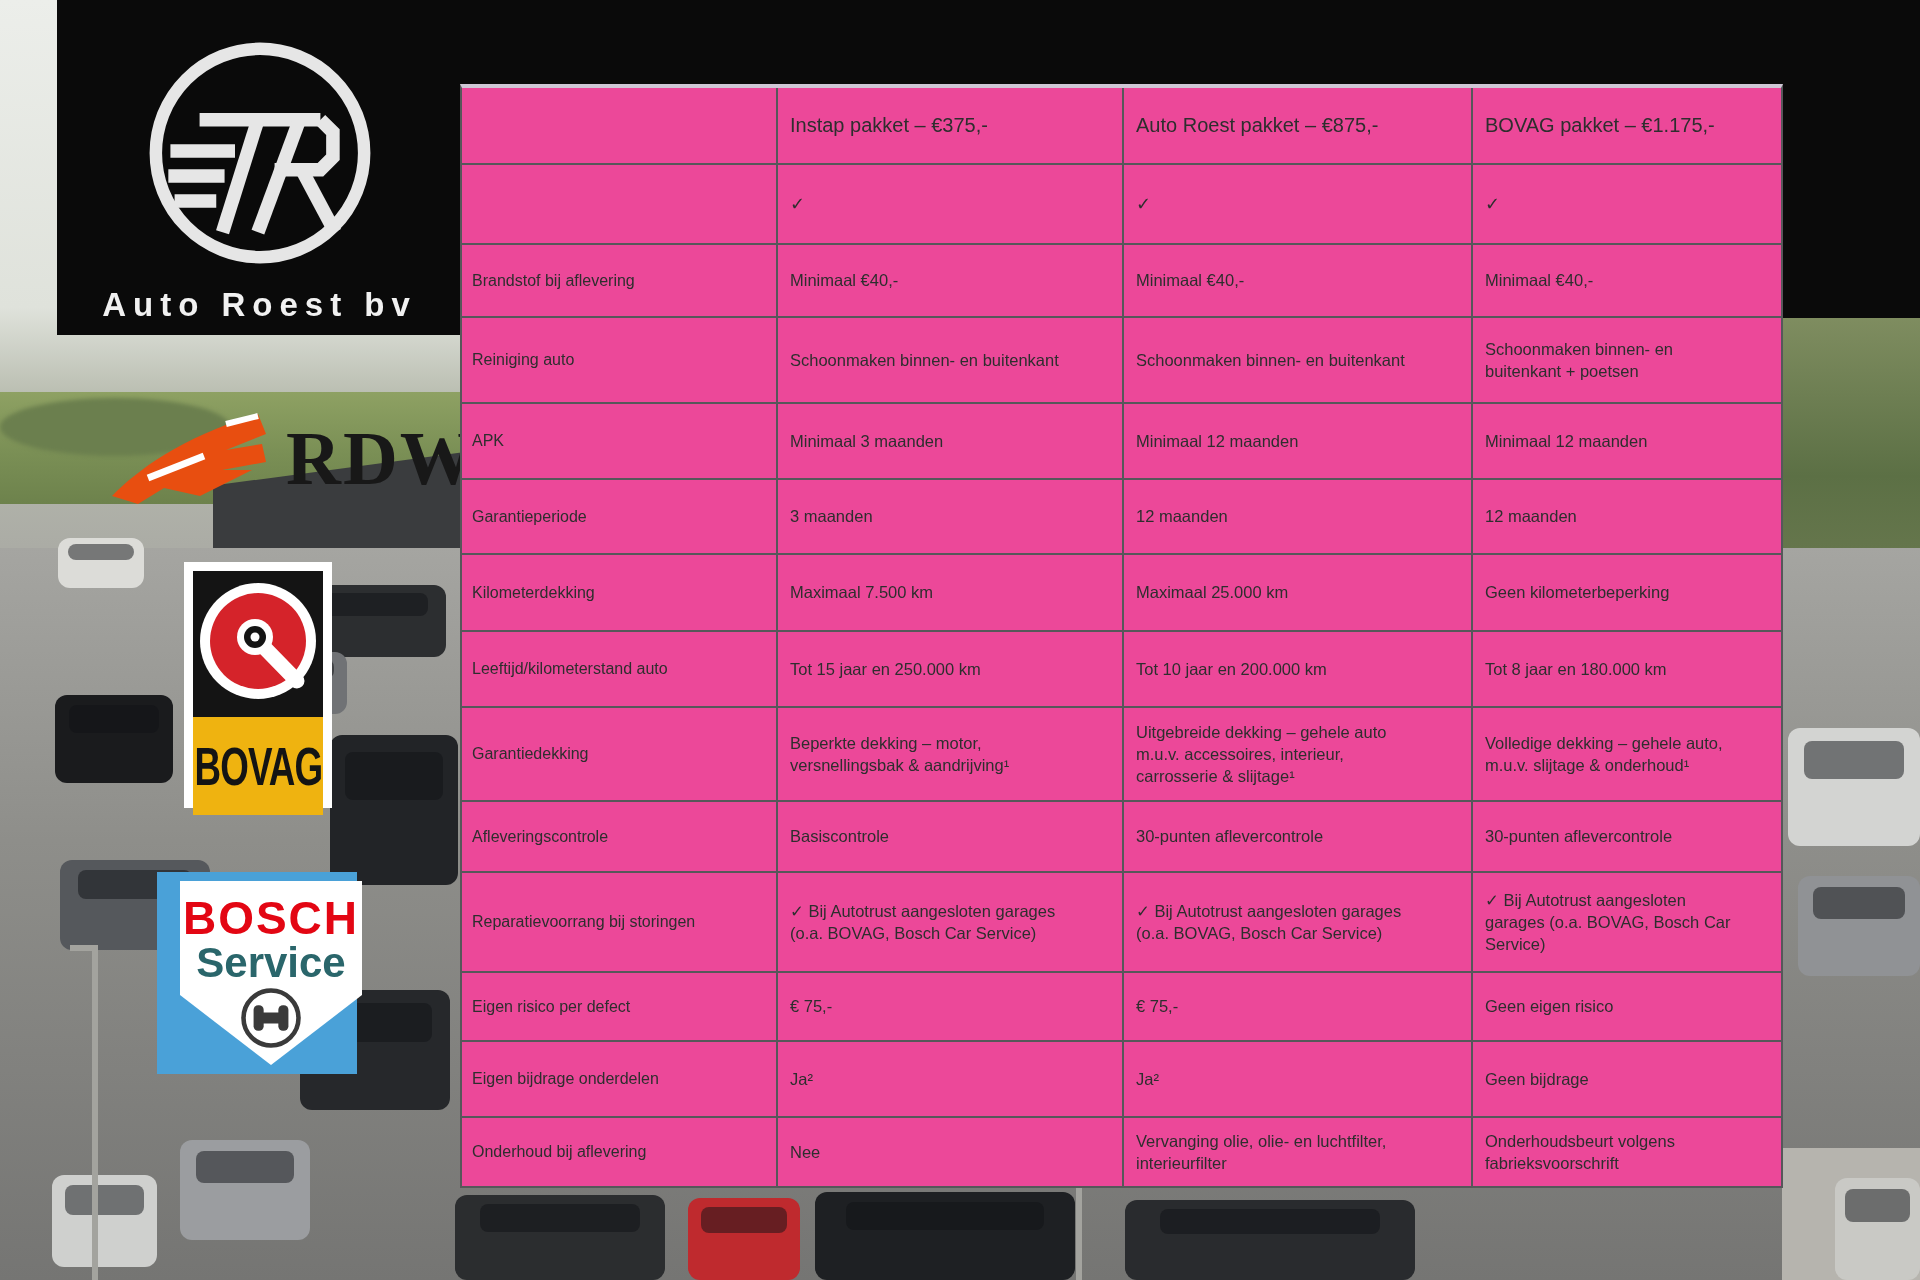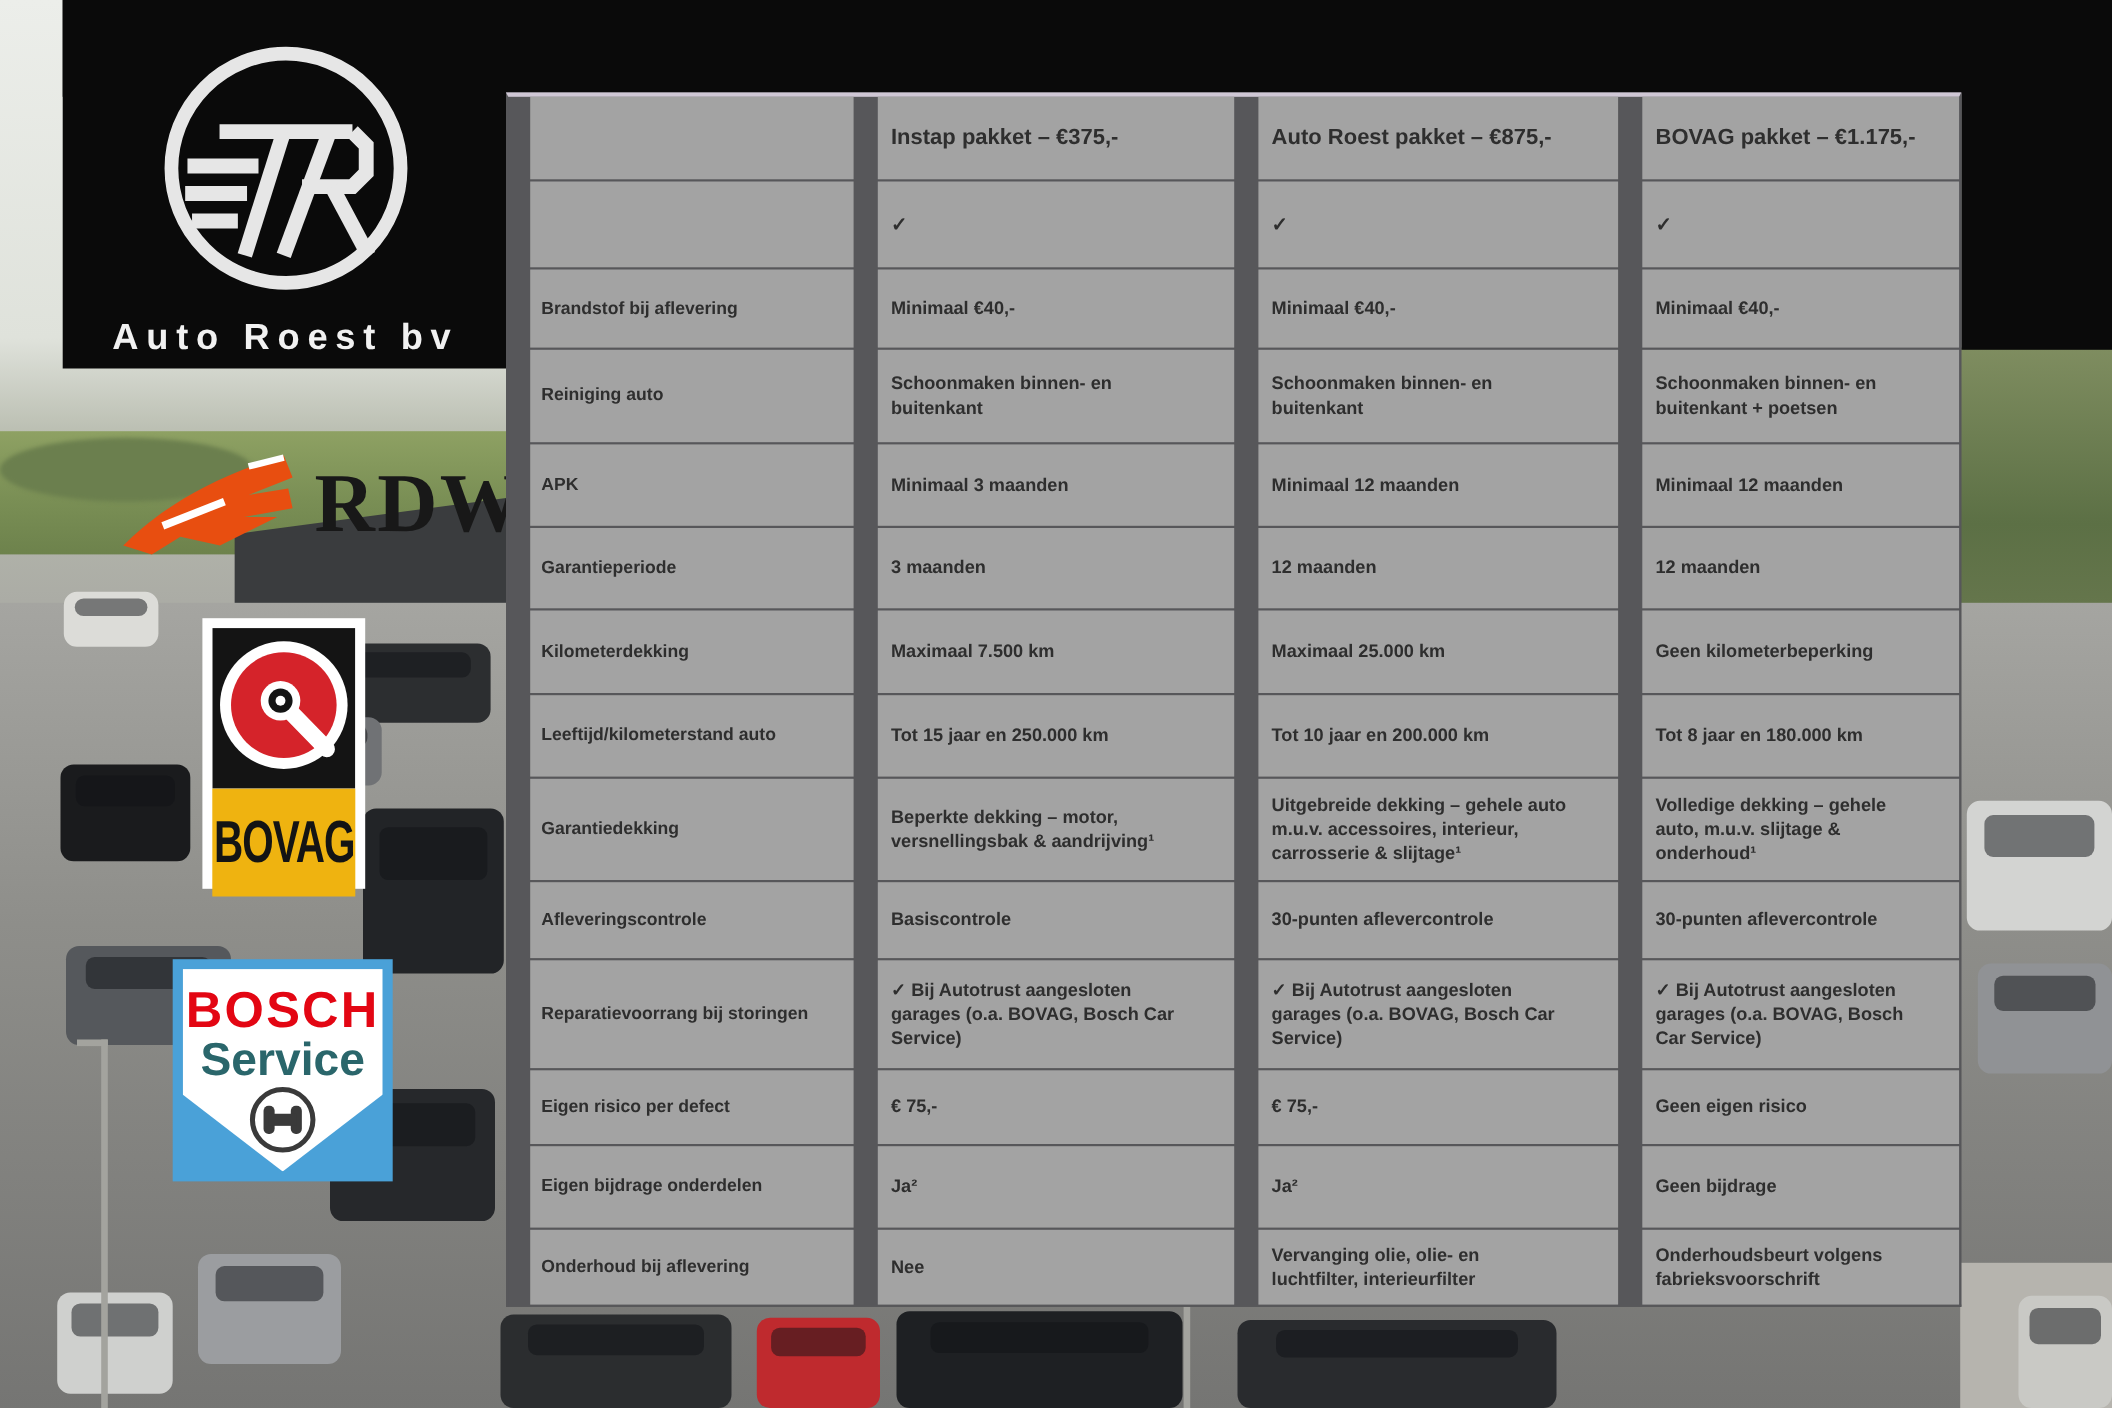--- a/index.html
+++ b/index.html
@@ -32,32 +32,32 @@
 
   
   .bovag{position:absolute;left:184px;top:562px;width:148px;height:246px;background:#fff;padding:0;box-sizing:border-box;}
   .bovag-top{position:absolute;left:9px;top:9px;width:130px;height:146px;}
   .bovag-band{position:absolute;left:9px;top:155px;width:130px;height:98px;background:#efb310;display:flex;align-items:center;justify-content:center;
               font-weight:800;font-size:40px;letter-spacing:-1px;color:#141414;transform:none;}
   .bovag-band span{display:inline-block;transform:scaleY(1.35) scaleX(.92);}
 
   
   .bosch{position:absolute;left:157px;top:872px;width:200px;height:202px;background:#4aa1d8;}
-  .bosch-shield{position:absolute;left:9px;top:9px;width:182px;height:184px;background:#fff;
+  .bosch-shield{position:absolute;left:23px;top:9px;width:182px;height:184px;background:#fff;
                 clip-path:polygon(0 0,100% 0,100% 62%,50% 100%,0 62%);text-align:center;}
   .bosch-line1{font-size:46px;font-weight:800;color:#e30613;letter-spacing:2px;margin-top:14px;line-height:1;}
   .bosch-line2{font-size:42px;font-weight:700;color:#2a666b;line-height:1.05;}
 
   
   .pkg-table{position:absolute;left:460px;top:84px;display:grid;
              grid-template-columns:314px 344px 347px 308px;
              grid-template-rows:75px 78px 71px 84px 74px 73px 75px 74px 92px 69px 98px 67px 74px 68px;
              gap:2px;background:#57575a;border:2px solid #57575a;border-top:4px solid #cfc7d5;}
-  .tc{background:#a3a3a3;color:#2e2e2e;font-weight:700;font-size:16.5px;line-height:1.35;
-      display:flex;align-items:center;padding:4px 44px 4px 12px;box-sizing:border-box;margin-left:20px;}
+  .tc{background:#ec4899;color:#2e2e2e;font-weight:400;font-size:16.5px;line-height:1.35;
+      display:flex;align-items:center;padding:4px 44px 4px 12px;box-sizing:border-box;}
   .tc.lbl{padding:4px 8px 4px 10px;font-size:16px;}
   .tc.hdr{font-size:20px;padding-right:10px;}
   .tc.chk{font-size:18px;}
 </style>
 </head>
 <body>
 
 <div class="stage">
 
   <div class="photo">

